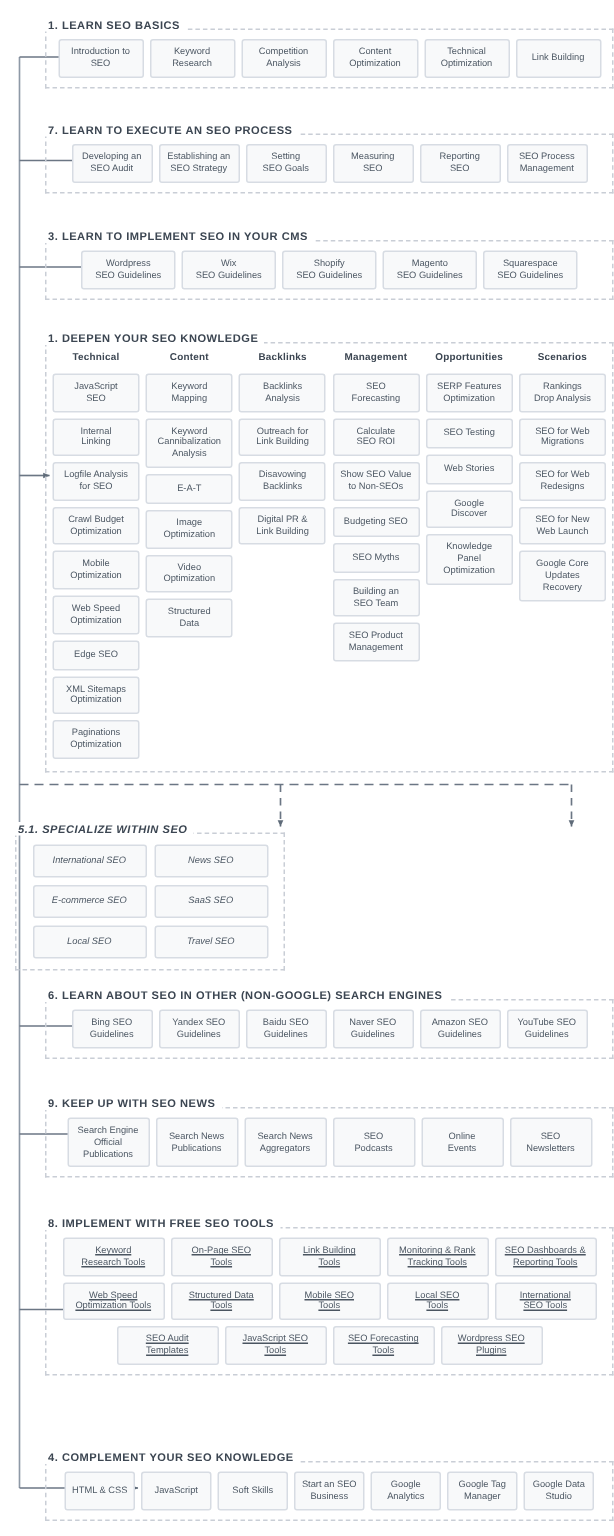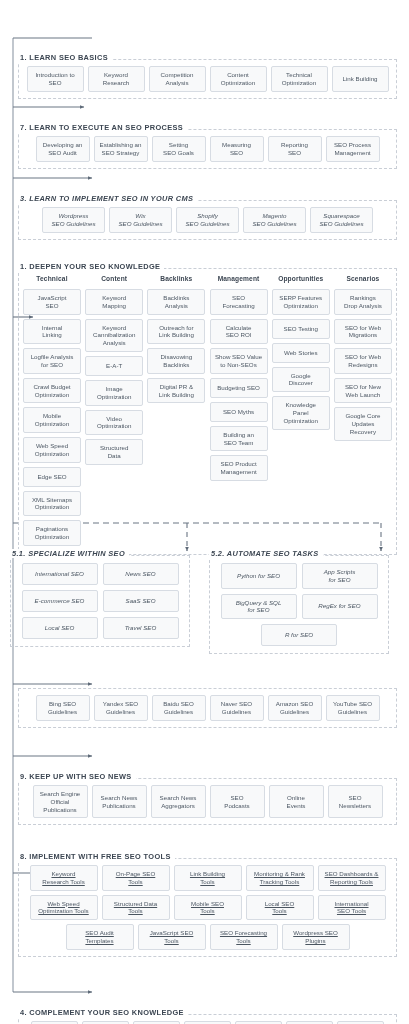--- a/index.html
+++ b/index.html
@@ -27,23 +27,22 @@
   
   .page {
     position: relative;
     z-index: 2;
     padding: 0;
   }
 
   
   .section {
     position: absolute;
-    left: 18px;
+    left: 30px;
     width: 379px;
-    margin-top: 40px;
   }
 
   .sec-title {
     font-size: 7.4px;
     font-weight: bold;
     letter-spacing: 0.35px;
     color: #3c4652;
     background: #ffffff;
     display: inline-block;
     padding: 0 4px 0 2px;
@@ -198,21 +197,21 @@
 SEO Goals</div>
       <div class="node">Measuring
 SEO</div>
       <div class="node">Reporting
 SEO</div>
       <div class="node">SEO Process
 Management</div>
     </div>
   </div>
 
-  <div class="section s3" style="top:147px;font-style:italic;">
+  <div class="section s3" style="top:147px;">
     <div class="sec-title">3. LEARN TO IMPLEMENT SEO IN YOUR CMS</div>
     <div class="sec-body">
       <div class="node">Wordpress
 SEO Guidelines</div>
       <div class="node">Wix
 SEO Guidelines</div>
       <div class="node">Shopify
 SEO Guidelines</div>
       <div class="node">Magento
 SEO Guidelines</div>
@@ -328,36 +327,25 @@
       <div class="sec-body">
         <div class="node">International SEO</div>
         <div class="node">News SEO</div>
         <div class="node">E-commerce SEO</div>
         <div class="node">SaaS SEO</div>
         <div class="node">Local SEO</div>
         <div class="node">Travel SEO</div>
       </div>
     </div>
 
-    <div class="sub-section s52">
-      <div class="sec-title">5.2. AUTOMATE SEO TASKS</div>
-      <div class="sec-body">
-        <div class="node">Python for SEO</div>
-        <div class="node">App Scripts
-for SEO</div>
-        <div class="node">BigQuery &amp; SQL
-for SEO</div>
-        <div class="node">RegEx for SEO</div>
-        <div class="node">R for SEO</div>
-      </div>
-    </div>
 
   </div>
 
   <div class="section s6" style="top:653px;">
+    <div class="sec-title">6. LEARN ABOUT SEO IN OTHER (NON-GOOGLE) SEARCH ENGINES</div>
     <div class="sec-body">
       <div class="node">Bing SEO
 Guidelines</div>
       <div class="node">Yandex SEO
 Guidelines</div>
       <div class="node">Baidu SEO
 Guidelines</div>
       <div class="node">Naver SEO
 Guidelines</div>
       <div class="node">Amazon SEO

